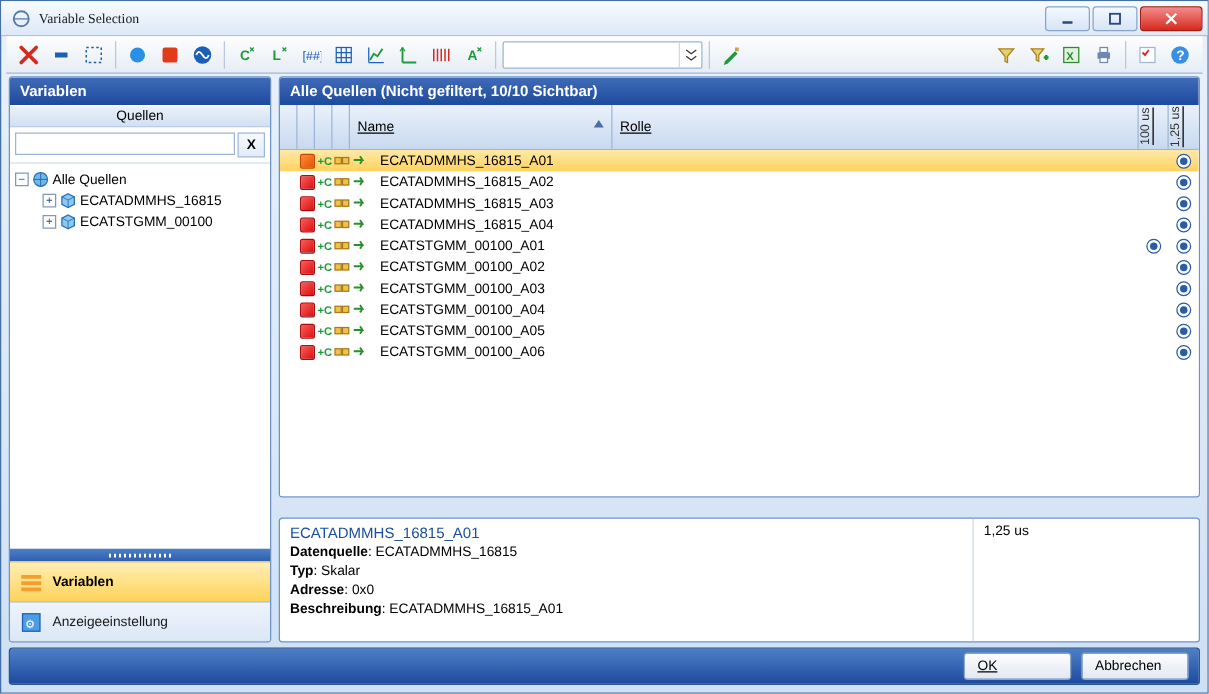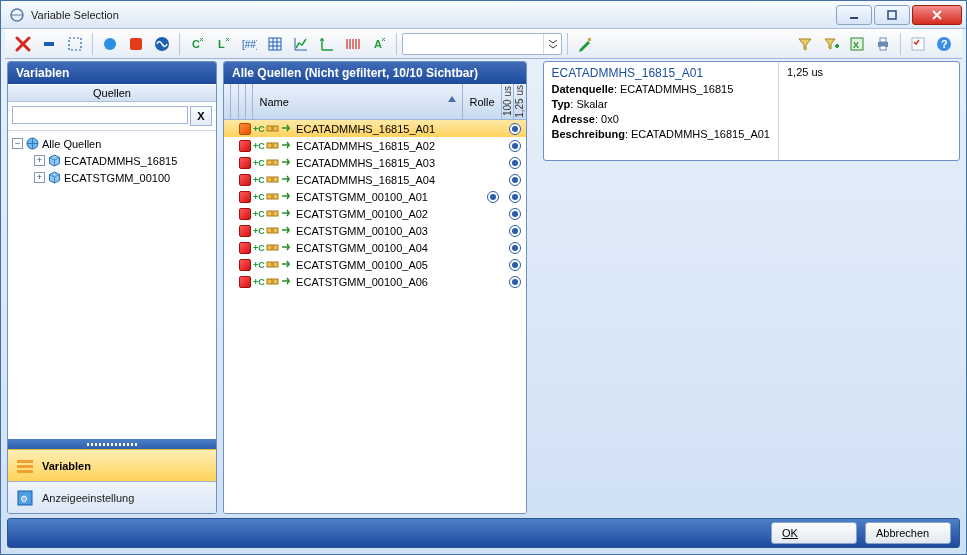--- a/index.html
+++ b/index.html
@@ -20,21 +20,21 @@
     position: relative;
   }
   .titlebar {
     height: 28px;
     background: linear-gradient(#f7fbff,#dde9f7);
     border-bottom: 1px solid #a9c1de;
     display: flex; align-items: center;
     padding: 0 4px 0 8px;
   }
   .titlebar .app-icon { width:16px; height:16px; margin-right:6px; color:#5a7aa8;}
-  .titlebar .title { flex:0 0 auto; color:#1a1a1a; }
+  .titlebar .title { flex:0 0 auto; color:#1a1a1a;font-family:Liberation Serif, serif; }
   .titlebar .spacer { flex:1; }
   .winbtns { display:flex; }
   .winbtn { width:36px; height:20px; margin-left:2px; border:1px solid #8aa4c8; background:linear-gradient(#f3f8ff,#d7e5f6); border-radius:3px; display:flex;align-items:center;justify-content:center;}
   .winbtn.close { width:50px; background:linear-gradient(#f48b8b,#d52b1e); border-color:#9c1f16;}
   .winbtn svg { width:10px; height:10px; }
   
   .toolbar {
     height: 30px;
     background: linear-gradient(#fdfdfd,#e6edf6);
     border-top:1px solid #fff;
@@ -89,29 +89,29 @@
   .splitter-grip .dots { width:50px;height:3px;background:repeating-linear-gradient(90deg,#fff 0 2px,transparent 2px 4px);}
   .navlist { background:#fff;}
   .navitem { height:32px; display:flex; align-items:center; gap:8px; padding:0 8px; border-top:1px solid #9db6d8;}
   .navitem.active { background:linear-gradient(#ffeeb5,#ffd35a); border-top:1px solid #e3b83d;}
   .navitem .nicon { width:18px;height:18px; display:flex;align-items:center;justify-content:center;}
   .navitem span.lbl { font-weight:bold; color:#15428b;}
   .navitem:not(.active) span.lbl { font-weight:normal; color:#1a1a1a;}
   .navitem.active span.lbl { color:#000;}
   .nav-bh { background:linear-gradient(#eef4fb,#dbe7f6);}
   
-  .rightpane { flex:1; display:flex; flex-direction:row; gap:16px;}
+  .rightpane { flex:1; display:flex; flex-direction:column; gap:16px;}
   .gridbox { flex:1; border:1px solid #6d92c4; border-radius:3px; overflow:hidden; display:flex; flex-direction:column; background:#fff;}
   .gridbox .panehdr { flex:0 0 22px;}
   .colhdr {
     height:36px; background:linear-gradient(#eaf1fb,#c8d9ef);
     border-bottom:1px solid #9db6d8;
     display:flex; align-items:stretch;
   }
-  .colhdr .col { border-right:1px solid #9db6d8; display:flex; align-items:center; padding:0 6px; position:relative;}
+  .colhdr .col { border-right:1px solid #9db6d8; display:flex; align-items:center; padding:0 6px; position:relative;text-decoration:underline;}
   .col.tiny { width:14px; padding:0;}
   .col.name { flex:0 0 210px;}
   .col.role { flex:1;}
   .col.vert { width:24px; padding:0;}
   .col.vert span { writing-mode:vertical-rl; transform:rotate(180deg); font-size:10px; color:#333; width:100%; text-align:center;}
   .sort-arrow { position:absolute; right:6px; top:12px; width:0;height:0;border-left:4px solid transparent;border-right:4px solid transparent;border-bottom:6px solid #4a6fa8;}
   .gridbody { flex:1; overflow:auto; background:#fff;}
   .grow { height:17px; display:flex; align-items:center;}
   .grow.sel { background:linear-gradient(#ffe9a6,#ffd25f);}
   .grow .gcell { display:flex;align-items:center; height:100%;}

